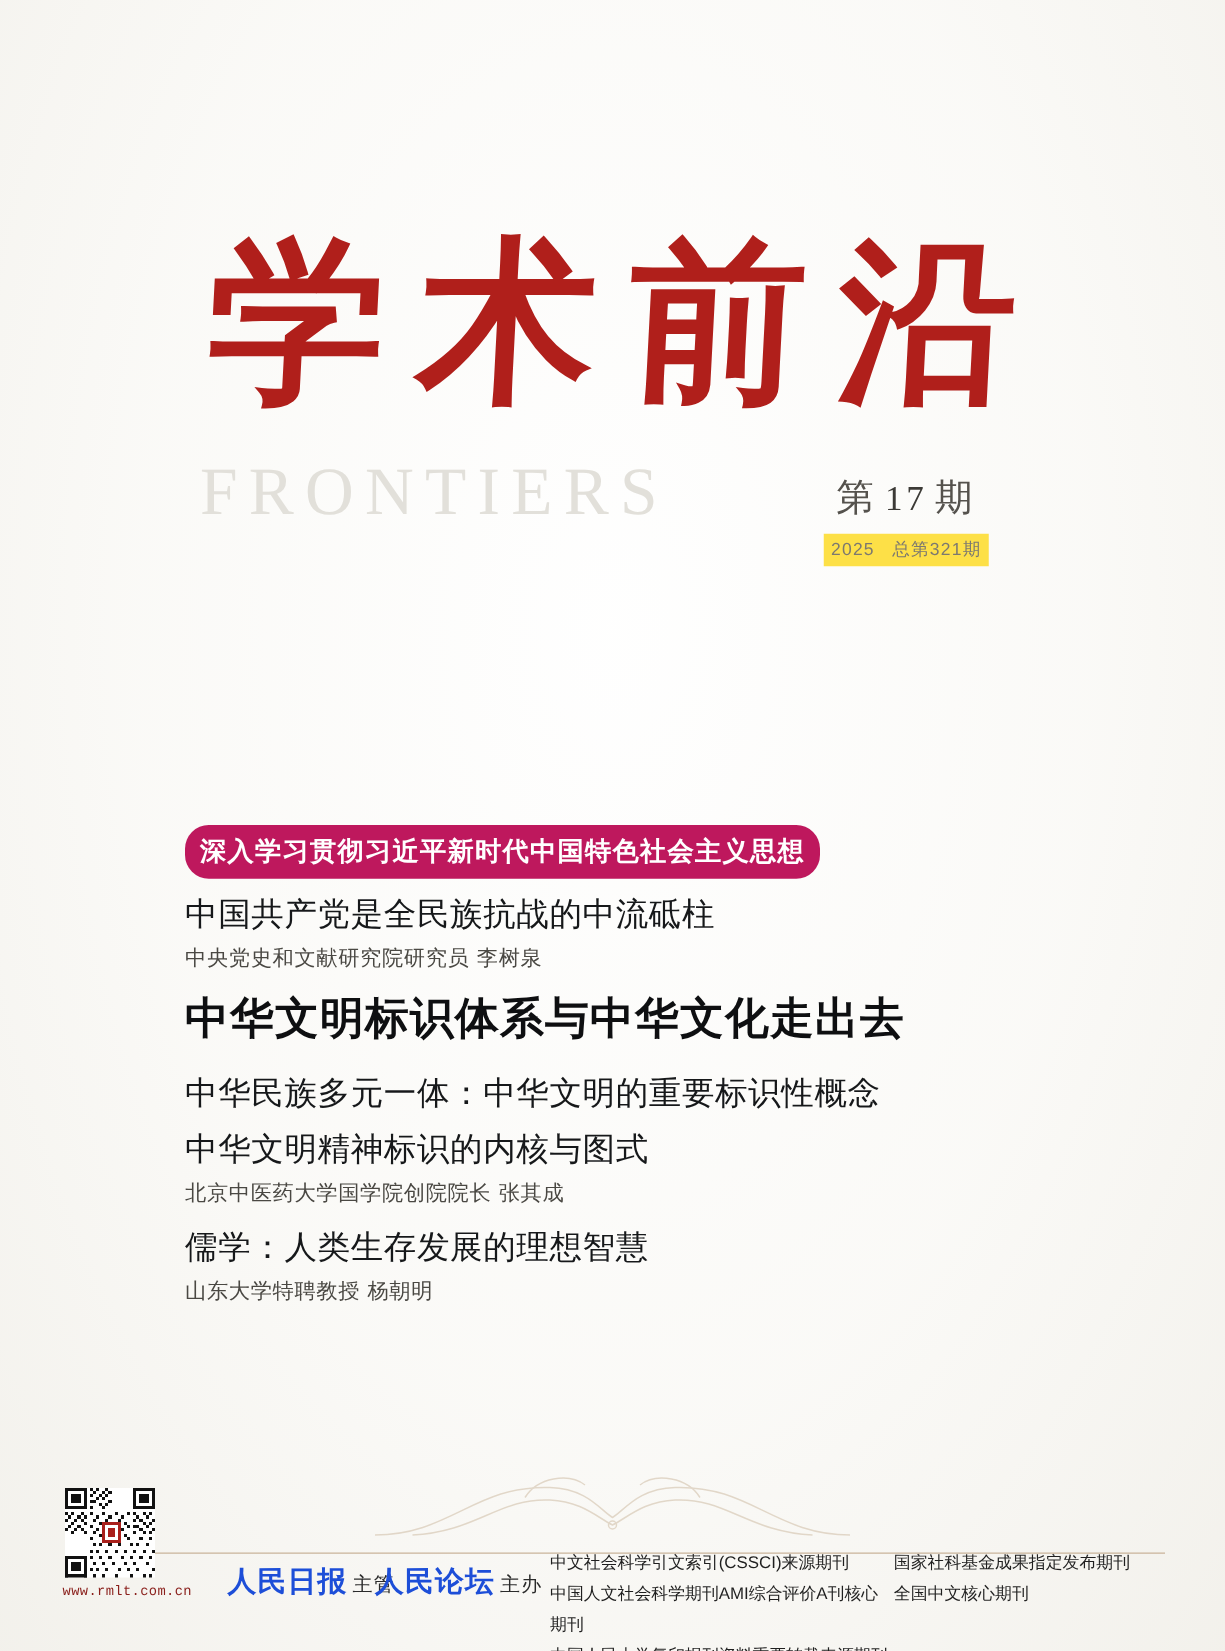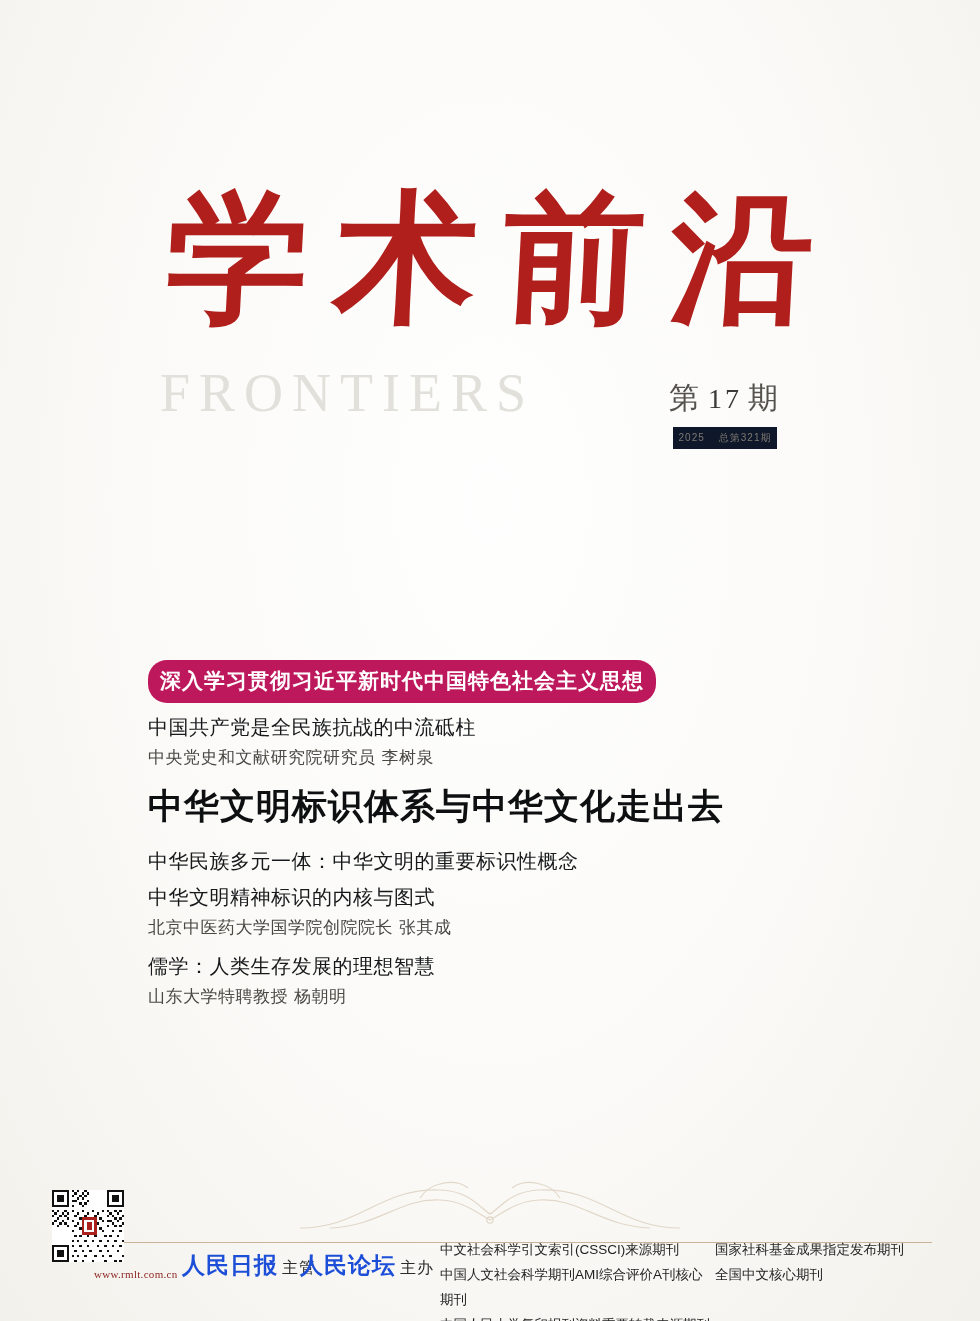--- a/index.html
+++ b/index.html
@@ -76,23 +76,23 @@
     letter-spacing: 3px;
     white-space: nowrap;
   }
   .issue-main .num {
     font-size: 28px;
     color: #3c3a36;
     margin: 0 6px;
   }
   .issue-sub {
     margin-top: 8px;
-    background: #0f172a;
+    background: #fde047;
     color: #7c7970;
-    font-size: 10px;
+    font-size: 14px;
     letter-spacing: 1px;
     padding: 4px 6px;
     display: inline-block;
     white-space: nowrap;
   }
   .issue-sub .sep { display: inline-block; width: 14px; }
 
   
   .banner {
     position: absolute;
@@ -112,21 +112,21 @@
   
   .contents {
     position: absolute;
     top: 712px;
     left: 148px;
     width: 700px;
   }
   .entry { margin-bottom: 6px; }
   .entry .title {
     font-family: Liberation Serif, serif;
-    font-size: 20px;
+    font-size: 26px;
     color: #16181a;
     letter-spacing: 0.5px;
     line-height: 1.5;
   }
   .entry.feature .title {
     font-family: "DejaVu Sans", "Liberation Sans", sans-serif;
     font-weight: bold;
     font-size: 35px;
     letter-spacing: 1px;
     line-height: 1.45;
@@ -166,25 +166,24 @@
     top: 1190px;
     left: 52px;
     width: 72px;
     height: 72px;
   }
   .qr svg { display: block; }
   .qr-url {
     position: absolute;
     top: 1268px;
     left: 50px;
-    font-family: Liberation Serif, serif;
+    font-family: Liberation Mono, monospace;
     font-size: 11px;
     color: #8a1f1b;
     letter-spacing: 0.3px;
-    margin-left: 44px;
   }
   .sponsor {
     position: absolute;
     top: 1250px;
     font-family: "DejaVu Serif", "Liberation Serif", serif;
     white-space: nowrap;
   }
   .sponsor .mark {
     font-weight: bold;
     font-size: 23px;

